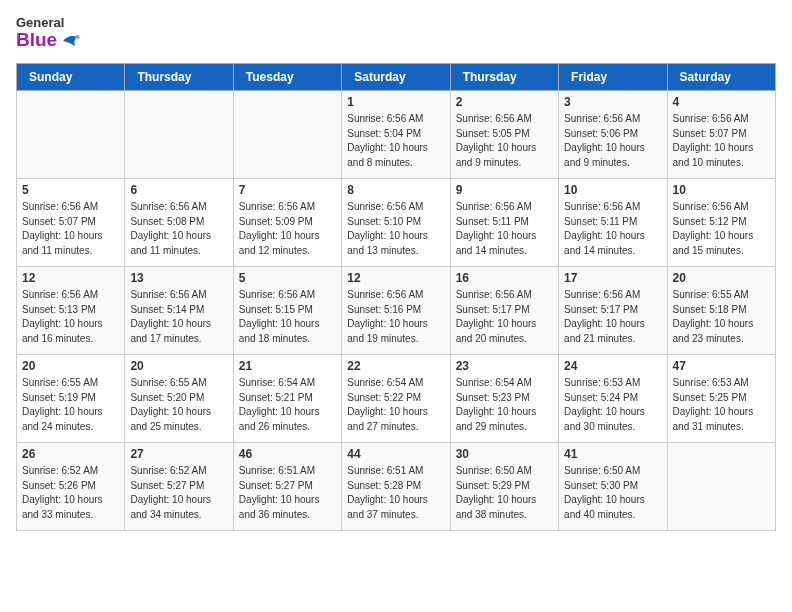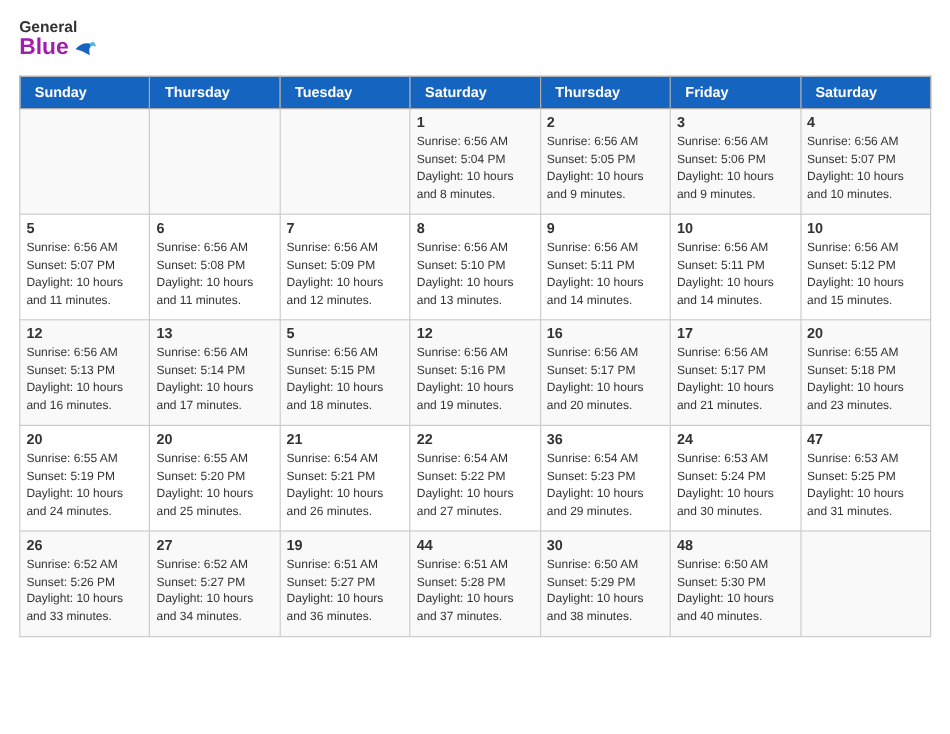--- a/index.html
+++ b/index.html
@@ -289,21 +289,21 @@
         </td>
         <td>
           <span class="day-num">22</span>
         <div class="day-info">
           Sunrise: 6:54 AM<br>
           Sunset: 5:22 PM<br>
           Daylight: 10 hours and 27 minutes.
         </div>
         </td>
         <td>
-          <span class="day-num">36</span>
+          <span class="day-num">23</span>
         <div class="day-info">
           Sunrise: 6:54 AM<br>
           Sunset: 5:23 PM<br>
           Daylight: 10 hours and 29 minutes.
         </div>
         </td>
         <td>
           <span class="day-num">24</span>
         <div class="day-info">
           Sunrise: 6:53 AM<br>
@@ -331,21 +331,21 @@
         </td>
         <td>
           <span class="day-num">27</span>
         <div class="day-info">
           Sunrise: 6:52 AM<br>
           Sunset: 5:27 PM<br>
           Daylight: 10 hours and 34 minutes.
         </div>
         </td>
         <td>
-          <span class="day-num">19</span>
+          <span class="day-num">46</span>
         <div class="day-info">
           Sunrise: 6:51 AM<br>
           Sunset: 5:27 PM<br>
           Daylight: 10 hours and 36 minutes.
         </div>
         </td>
         <td>
           <span class="day-num">44</span>
         <div class="day-info">
           Sunrise: 6:51 AM<br>
@@ -355,21 +355,21 @@
         </td>
         <td>
           <span class="day-num">30</span>
         <div class="day-info">
           Sunrise: 6:50 AM<br>
           Sunset: 5:29 PM<br>
           Daylight: 10 hours and 38 minutes.
         </div>
         </td>
         <td>
-          <span class="day-num">48</span>
+          <span class="day-num">41</span>
         <div class="day-info">
           Sunrise: 6:50 AM<br>
           Sunset: 5:30 PM<br>
           Daylight: 10 hours and 40 minutes.
         </div>
         </td>
         <td></td>
       </tr>
     </tbody>
 </table>

